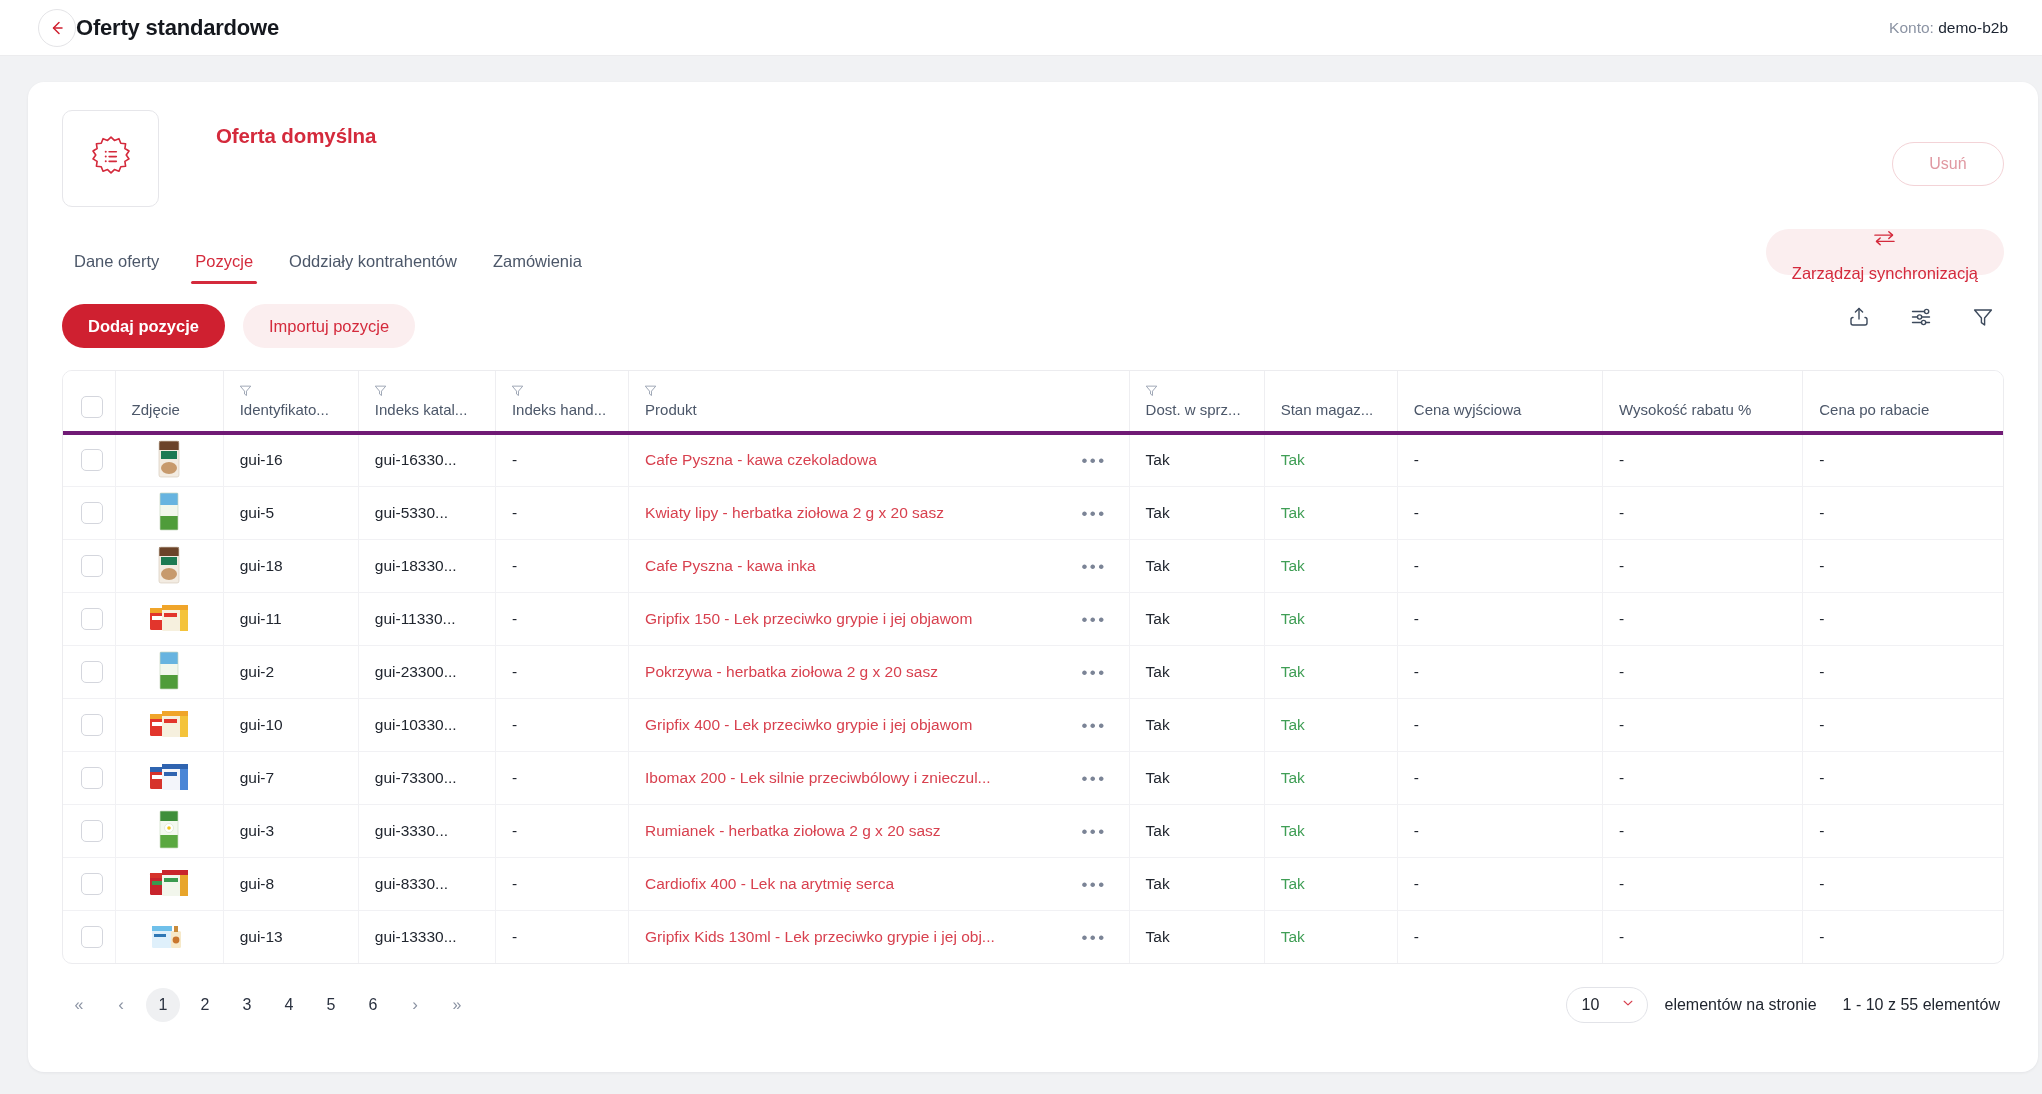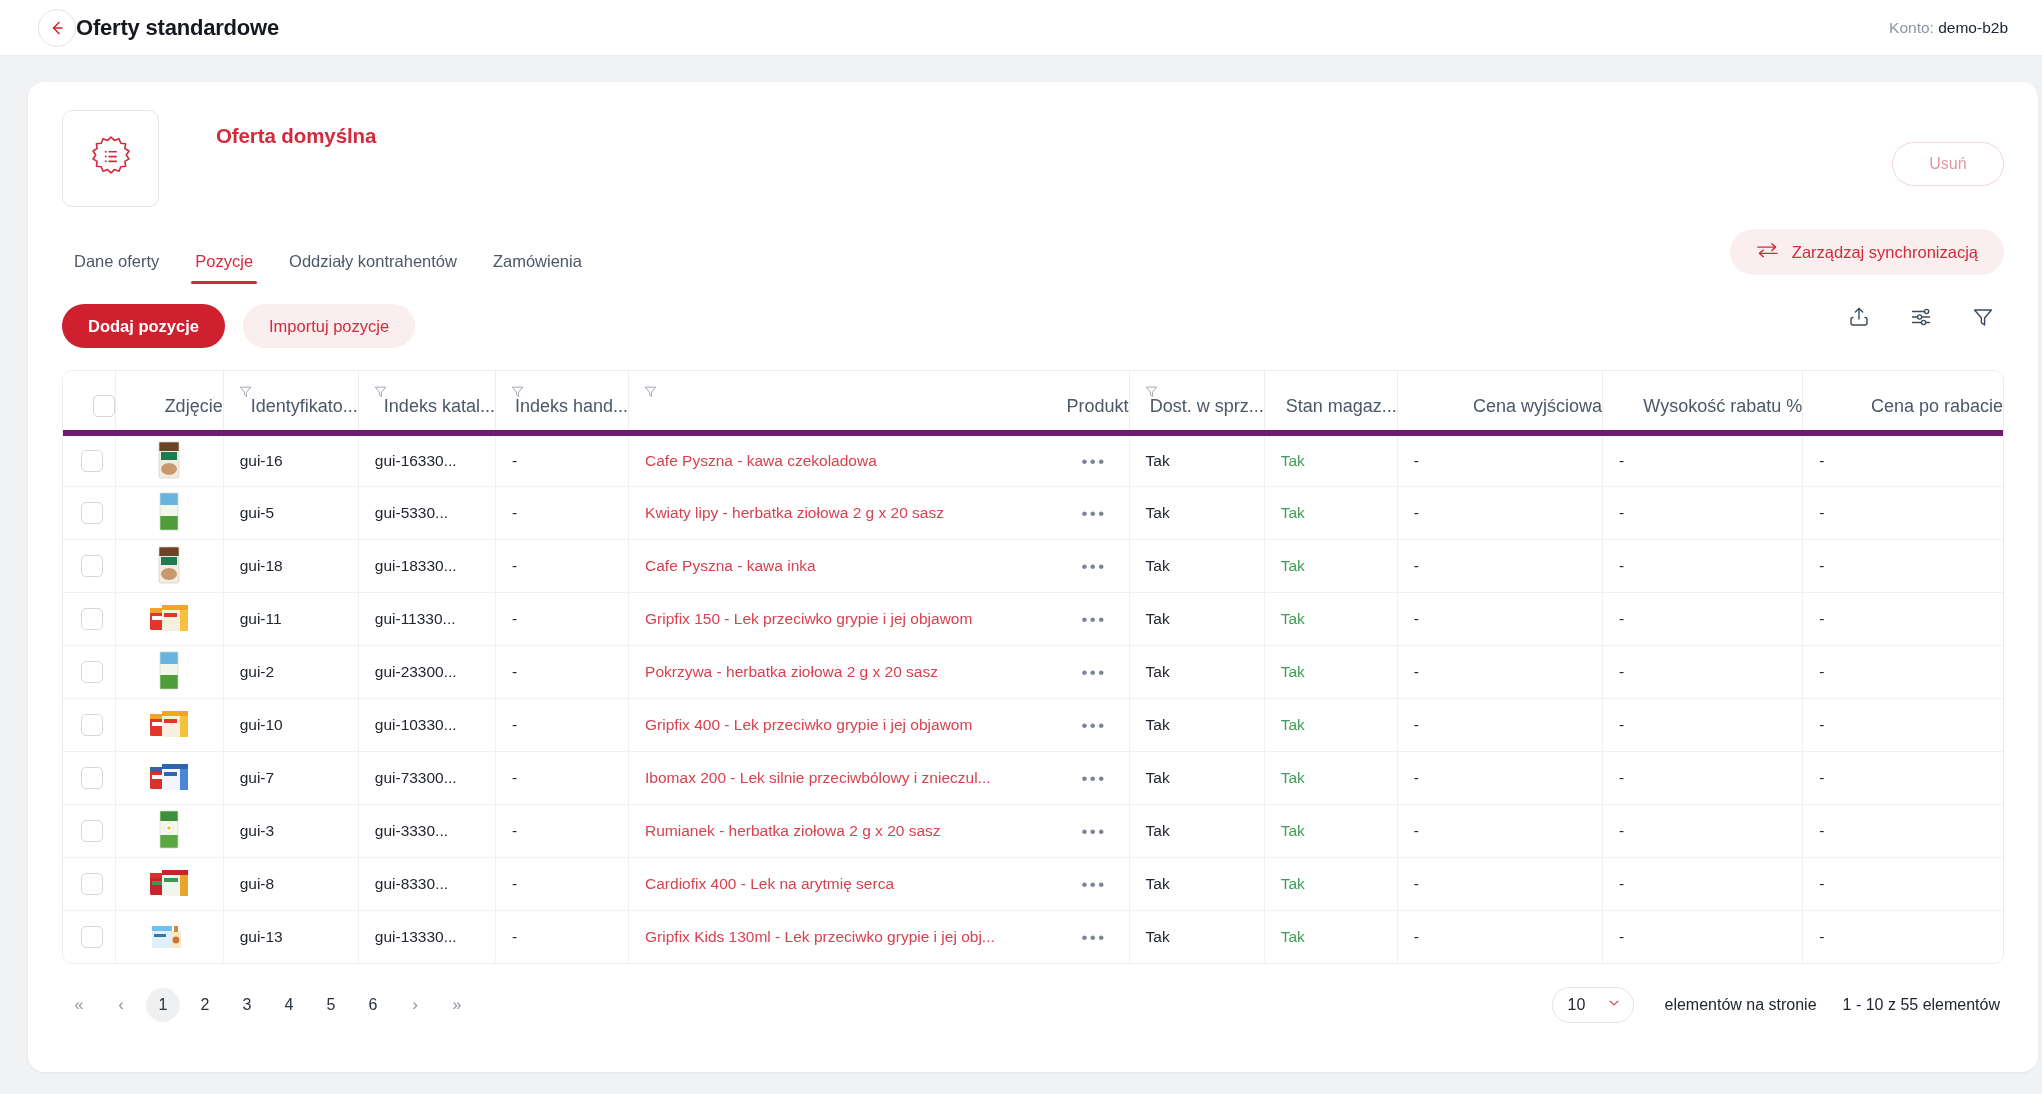--- a/index.html
+++ b/index.html
@@ -61,21 +61,21 @@
   .tab:first-child { padding-left: 12px; }
   .tab.active { color: #d42a3c; font-weight: normal; }
   .tab.active::after {
     content: ""; position: absolute; left: 14px; right: 14px; bottom: 0;
     height: 3px; background: #d42a3c; border-radius: 2px;
   }
   .tabs-spacer { flex: 1 1 auto; }
   .btn-sync {
     display: inline-flex; align-items: center; gap: 13px; height: 46px; padding: 0 26px;
     border-radius: 24px; border: none; background: #fbeeef; color: #d42a3c;
-    font-size: 16.5px; cursor: pointer; margin-bottom: 9px; font-family: inherit;
+    font-size: 16.5px; cursor: pointer; margin-bottom: 9px; font-family: inherit; flex-direction: column;
   }
 
   
   .action-row { display: flex; align-items: flex-start; padding: 0 34px; margin-top: 20px; }
   .btn-primary {
     height: 44px; padding: 0 26px; border-radius: 24px; border: none;
     background: #cf2030; color: #fff; font-size: 16.5px; font-weight: bold; cursor: pointer;
     font-family: inherit;
   }
   .btn-soft {
@@ -86,23 +86,23 @@
   .action-spacer { flex: 1 1 auto; }
   .tool-icons { display: flex; align-items: center; gap: 36px; padding-right: 8px; }
   .tool-icon { cursor: pointer; display: flex; align-items: center; justify-content: center; width: 26px; height: 26px; }
 
   
   .table-wrap {
     margin: 22px 34px 0 34px; border: 1px solid #ececef; border-radius: 10px; overflow: hidden;
   }
   table { border-collapse: collapse; width: 100%; table-layout: fixed; }
   thead th {
-    vertical-align: bottom; text-align: right; font-weight: normal;
-    font-size: 18px; color: #4c5769; padding: 0 0 13px 0; height: 62px;
-    border-right: 1px solid #eeeef1; border-bottom: 6px solid #701a75;
+    vertical-align: bottom; text-align: left; font-weight: normal;
+    font-size: 15px; color: #4c5769; padding: 0 0 13px 0; height: 62px;
+    border-right: 1px solid #eeeef1; border-bottom: 4px solid #701a75;
     background: #fff; position: relative;
   }
   thead th .th-inner { padding-left: 16px; white-space: nowrap; overflow: hidden; text-overflow: ellipsis; }
   thead th .filter-ic { position: absolute; left: 14px; top: 12px; }
   thead th:last-child { border-right: none; }
 
   tbody td {
     font-size: 15.5px; color: #21262f; height: 53px; padding: 0 0 0 16px;
     border-right: 1px solid #f1f1f4; border-bottom: 1px solid #f1f1f4;
     white-space: nowrap; overflow: hidden; text-overflow: ellipsis;
@@ -133,21 +133,21 @@
   }
   .pg.active { background: #eff0f2; }
   .pg.arrow { color: #8b93a3; font-size: 17px; }
   .pg.arrow.wide { font-size: 16px; }
   .pager-spacer { flex: 1 1 auto; }
   .per-page {
     width: 82px; height: 36px; border: 1px solid #e2e3e8; border-radius: 18px;
     display: flex; align-items: center; justify-content: space-between;
     padding: 0 12px 0 14px; font-size: 16px; color: #21262f; cursor: pointer; background:#fff;
   }
-  .pager-label { font-size: 16px; color: #21262f; margin-left: 30px; }
+  .pager-label { font-size: 16px; color: #21262f; margin-left: 16px; }
   .pager-count { font-size: 16px; color: #21262f; margin-left: 26px; margin-right: 4px; }
 </style>
 </head>
 <body>
 
 <div class="app">
 
   <div class="topbar">
     <div class="back-btn">
       <span>

